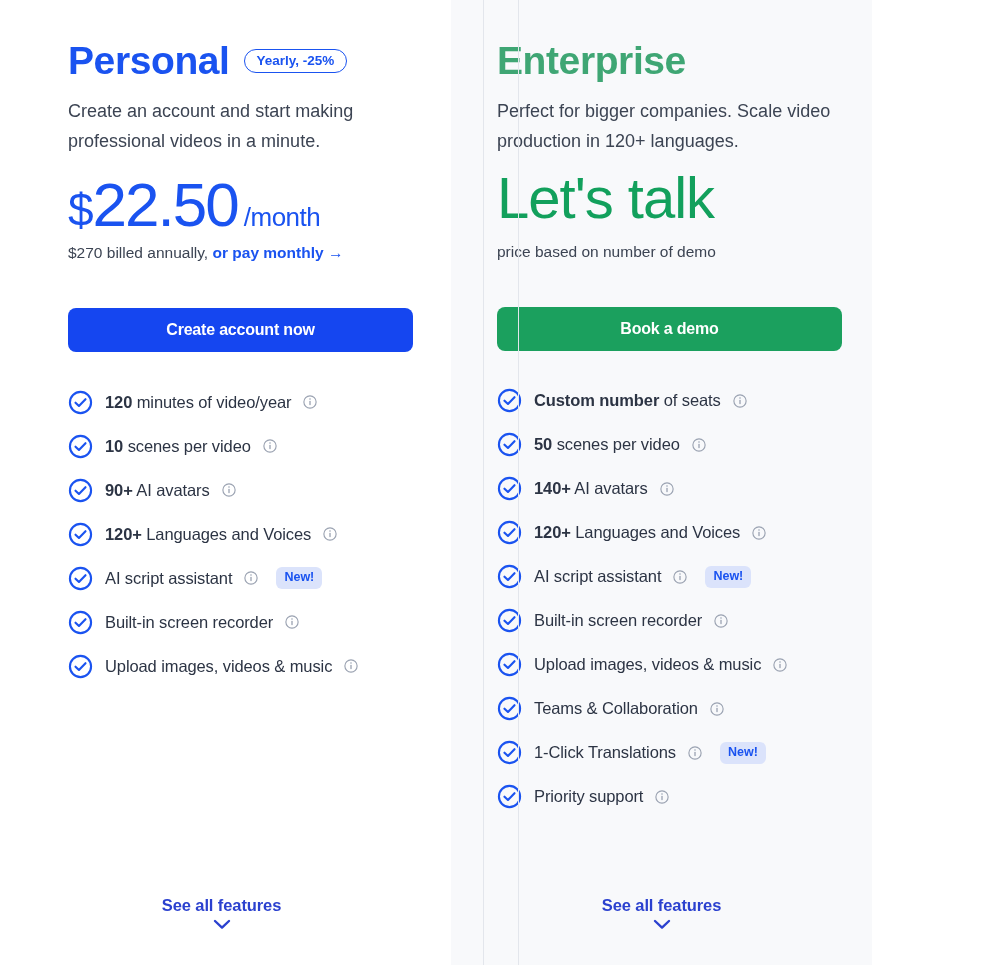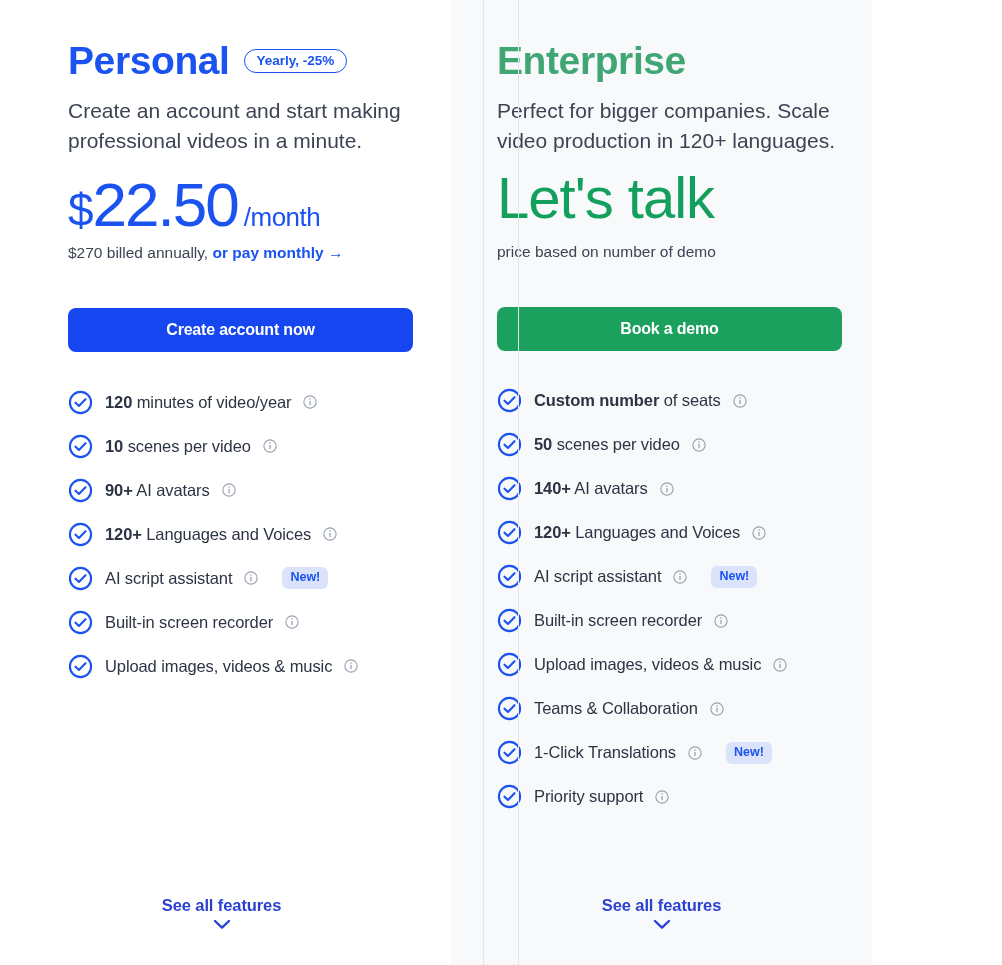--- a/index.html
+++ b/index.html
@@ -59,21 +59,21 @@
     border-radius: 999px;
     font-size: 13.5px;
     font-weight: 700;
     padding: 4px 12px 5px;
     line-height: 1;
     white-space: nowrap;
   }
 
   .plan-desc {
     margin-top: 12px;
-    font-size: 21px;
+    font-size: 18px;
     line-height: 30px;
     color: #3c4453;
     max-width: 350px;
   }
 
   
   .price-row {
     margin-top: 18px;
     display: flex;
     align-items: baseline;
@@ -145,21 +145,21 @@
   .feature-text b { font-weight: 700; }
   .info-icon { flex: 0 0 auto; width: 14px; height: 14px; display:block; cursor: pointer; }
   .badge-new {
     background: #dbe3fb;
     color: #1a53f0;
     font-size: 12.5px;
     font-weight: 700;
     padding: 4px 8px 5px;
     border-radius: 6px;
     line-height: 1;
-    margin-left: 12px;
+    margin-left: 6px;
     white-space: nowrap;
   }
 
   
   .see-all {
     position: absolute;
     left: 0; right: 0;
     bottom: 35px;
     text-align: center;
   }

